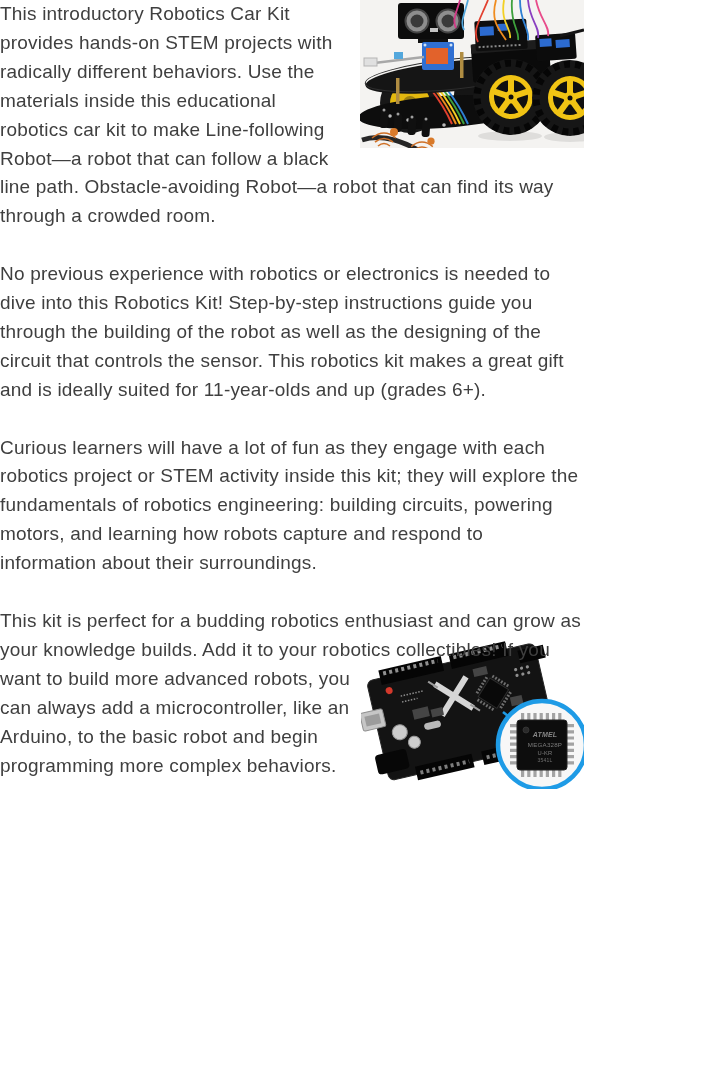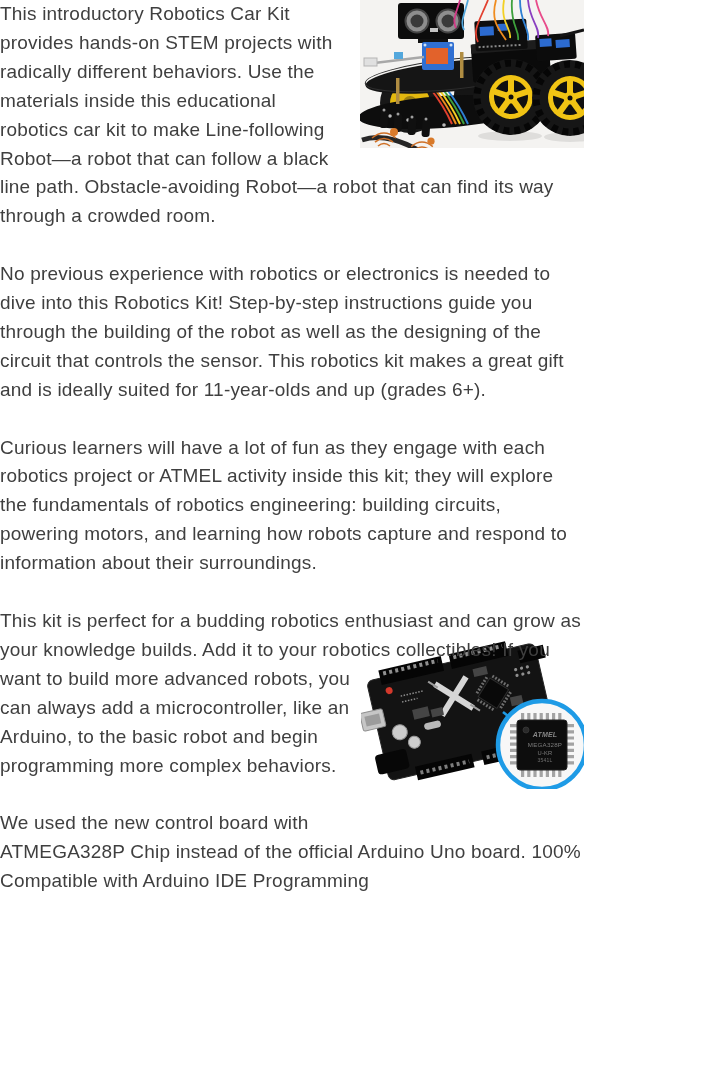--- a/index.html
+++ b/index.html
@@ -188,21 +188,21 @@
         <path d="M168 0 C 170 22, 180 26, 178 38" stroke="#8a3fc0"></path>
         <path d="M176 0 C 180 20, 190 26, 188 36" stroke="#e84b8a"></path>
         <path d="M100 0 C 96 14, 92 20, 96 28" stroke="#d23a87"></path>
         <path d="M108 0 C 104 16, 100 22, 104 30" stroke="#53a7dc"></path>
       </g>
     </svg>
   </figure>
 
   <p>This introductory Robotics Car Kit provides hands-on STEM projects with radically different behaviors. Use the materials inside this educational robotics car kit to make  Line-following Robot—a robot that can follow a black line path. Obstacle-avoiding Robot—a robot that can find its way through a crowded room.</p>
   <p>No previous experience with robotics or electronics is needed to dive into this Robotics Kit! Step-by-step instructions guide you through the building of the robot as well as the designing of the circuit that controls the sensor. This robotics kit makes a great gift and is ideally suited for 11-year-olds and up (grades 6+).</p>
-  <p>Curious learners will have a lot of fun as they engage with each robotics project or ATMEL activity inside this kit; they will explore the fundamentals of robotics engineering: building circuits, powering motors, and learning how robots capture and respond to information about their surroundings.</p>
+  <p>Curious learners will have a lot of fun as they engage with each robotics project or STEM activity inside this kit; they will explore the fundamentals of robotics engineering: building circuits, powering motors, and learning how robots capture and respond to information about their surroundings.</p>
 
   <figure class="fig-board">
     <svg width="223" height="175" viewBox="0 0 223 175" xmlns="http://www.w3.org/2000/svg">
       <rect width="223" height="175" fill="#ffffff"></rect>
 
       <g transform="rotate(-13 95 95)">
         <rect x="14" y="48" width="172" height="102" rx="6" stroke="#262626" stroke-width="1" fill="#131313"></rect>
 
         <rect x="28" y="40" width="64" height="15" fill="#050505"></rect>
         <rect x="100" y="40" width="58" height="15" fill="#050505"></rect>
@@ -273,15 +273,14 @@
         <text x="3" y="10" text-anchor="middle" font-size="5.8" fill="#7c7c7c" font-family="Liberation Sans, sans-serif">U-KR</text>
         <text x="3" y="17" text-anchor="middle" font-size="5" fill="#6f6f6f" font-family="Liberation Sans, sans-serif">3541L</text>
       </g>
     </svg>
   </figure>
 
   <div class="spacer"></div>
   <div class="wrapblock"></div>
 
   <p>This kit is perfect for a budding robotics enthusiast and can grow as your knowledge builds. Add it to your robotics collectibles! If you want to build more advanced robots, you can always add a microcontroller, like an Arduino, to the basic robot and begin programming more complex behaviors.</p>
-  <p>We used the new control board with ATMEGA328P Chip instead of the official Arduino Uno board. 100% Compatible with Arduino IDE Programming</p>
 
 </div>
 
 </body></html>

